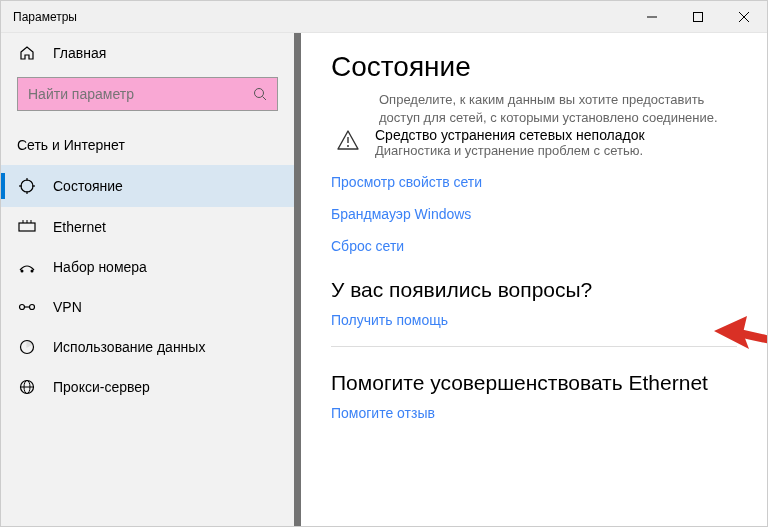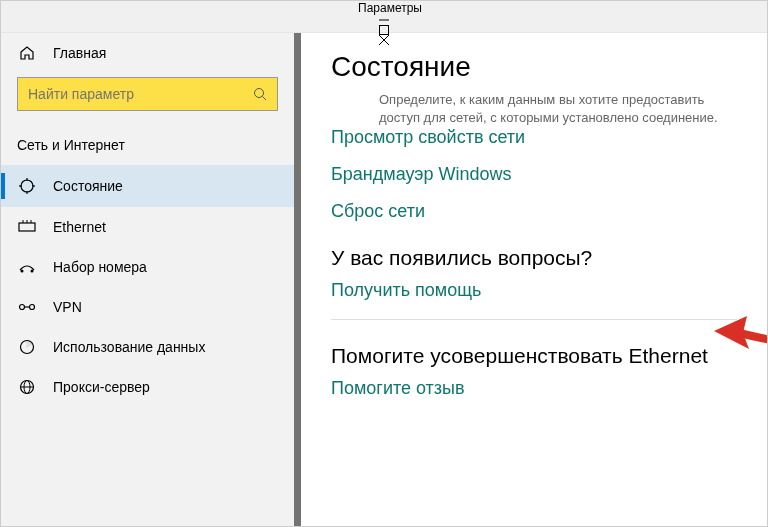--- a/index.html
+++ b/index.html
@@ -1,41 +1,41 @@
 <!DOCTYPE html>
 <html><head>
   <meta charset="utf-8">
   <style>
     * { margin: 0; padding: 0; box-sizing: border-box; font-family: "Segoe UI", sans-serif; }
     body { width: 768px; height: 527px; overflow: hidden; background: #fff; border: 1px solid #ccc; }
-    .titlebar { height: 32px; display: flex; align-items: center; background: #f0f0f0; border-bottom: 1px solid #e5e5e5; flex-direction: column; }
+    .titlebar { height: 32px; display: flex; align-items: center; background: #f0f0f0; border-bottom: 1px solid #e5e5e5; }
     .titlebar-title { font-size: 12px; padding-left: 12px; flex: 1; color: #000; }
     .win-btn { width: 46px; height: 32px; display: flex; align-items: center; justify-content: center; cursor: pointer; }
     .container { display: flex; height: calc(100% - 32px); }
     .sidebar { width: 300px; background: #f2f2f2; border-right: 7px solid #737373; display: flex; flex-direction: column; relative; }
     .home-row { display: flex; align-items: center; padding: 12px 16px; cursor: pointer; }
     .home-row .icon { width: 20px; margin-right: 16px; display: flex; align-items: center; justify-content: center; }
     .home-row .label { font-size: 14px; color: #000; }
-    .searchbox { margin: 4px 16px 10px 16px; border: 1px solid #999; height: 34px; display: flex; align-items: center; background: #fde047; }
+    .searchbox { margin: 4px 16px 10px 16px; border: 1px solid #999; height: 34px; display: flex; align-items: center; background: #f9a8d4; }
     .searchbox input { flex: 1; border: none; background: transparent; padding: 0 10px; font-size: 14px; outline: none; color: #555; }
     .searchbox .search-icon { width: 34px; display: flex; align-items: center; justify-content: center; }
     .category-header { font-size: 14px; font-weight: 400; padding: 16px 16px 12px 16px; color: #000; }
     .nav-item { display: flex; align-items: center; padding: 12px 16px; cursor: pointer; position: relative; }
     .nav-item.active { background: #d8e6f2; }
     .nav-item.active::before { content: ""; position: absolute; left: 0; top: 8px; bottom: 8px; width: 4px; background: #0078d4; }
     .nav-item .icon { width: 20px; margin-right: 16px; display: flex; align-items: center; justify-content: center; }
     .nav-item .label { font-size: 14px; color: #000; }
     .main { flex: 1; padding: 18px 30px 0 30px; overflow: hidden; position: relative; }
     .page-title { font-size: 28px; font-weight: 300; margin-bottom: 8px; color: #000; }
     .desc-text { font-size: 13px; color: #666; margin-left: 48px; line-height: 1.4; }
     .trouble-row { display: flex; align-items: flex-start; margin-bottom: 16px; }
     .trouble-row .warn-icon { width: 34px; display: flex; justify-content: center; padding-top: 2px; margin-right: 10px; }
     .trouble-text .tr-title { font-size: 14px; color: #000; }
     .trouble-text .tr-sub { font-size: 13px; color: #666; }
-    .link { font-size: 18px; color: #0f766e; margin-bottom: 16px; cursor: pointer; display: block; }
+    .link { font-size: 14px; color: #3b82f6; margin-bottom: 16px; cursor: pointer; display: block; }
     .section-h { font-size: 21px; font-weight: 400; color: #000; margin-top: 24px; margin-bottom: 10px; }
     .divider { border: none; border-top: 1px solid #ddd; margin: 18px 0; }
     .arrow { position: absolute; left: 408px; top: 278px; pointer-events: none; }
     svg { display: block; }
   </style>
 </head>
 <body>
 
 <div class="titlebar">
   <div class="titlebar-title">Параметры</div>
@@ -144,20 +144,33 @@
           </svg>
       </span>
       <span class="label">Прокси-сервер</span>
     </div>
   </div>
 
   <div class="main">
     <div class="page-title">Состояние</div>
     <div class="desc-text">Определите, к каким данным вы хотите предоставить доступ для сетей, с которыми установлено соединение.</div>
 
+    <div class="trouble-row">
+      <span class="warn-icon">
+        <svg width="24" height="22" viewBox="0 0 24 22">
+            <path d="M12 2 L22 20 L2 20 Z" fill="none" stroke="#333" stroke-width="1.4" stroke-linejoin="round"></path>
+            <line x1="12" y1="8" x2="12" y2="14" stroke="#333" stroke-width="1.4"></line>
+            <circle cx="12" cy="17" r="1" fill="#333"></circle>
+          </svg>
+      </span>
+      <div class="trouble-text">
+        <div class="tr-title">Средство устранения сетевых неполадок</div>
+        <div class="tr-sub">Диагностика и устранение проблем с сетью.</div>
+      </div>
+    </div>
 
     <a class="link">Просмотр свойств сети</a>
     <a class="link">Брандмауэр Windows</a>
     <a class="link">Сброс сети</a>
 
     <div class="section-h">У вас появились вопросы?</div>
     <a class="link">Получить помощь</a>
 
     <hr class="divider">
 

